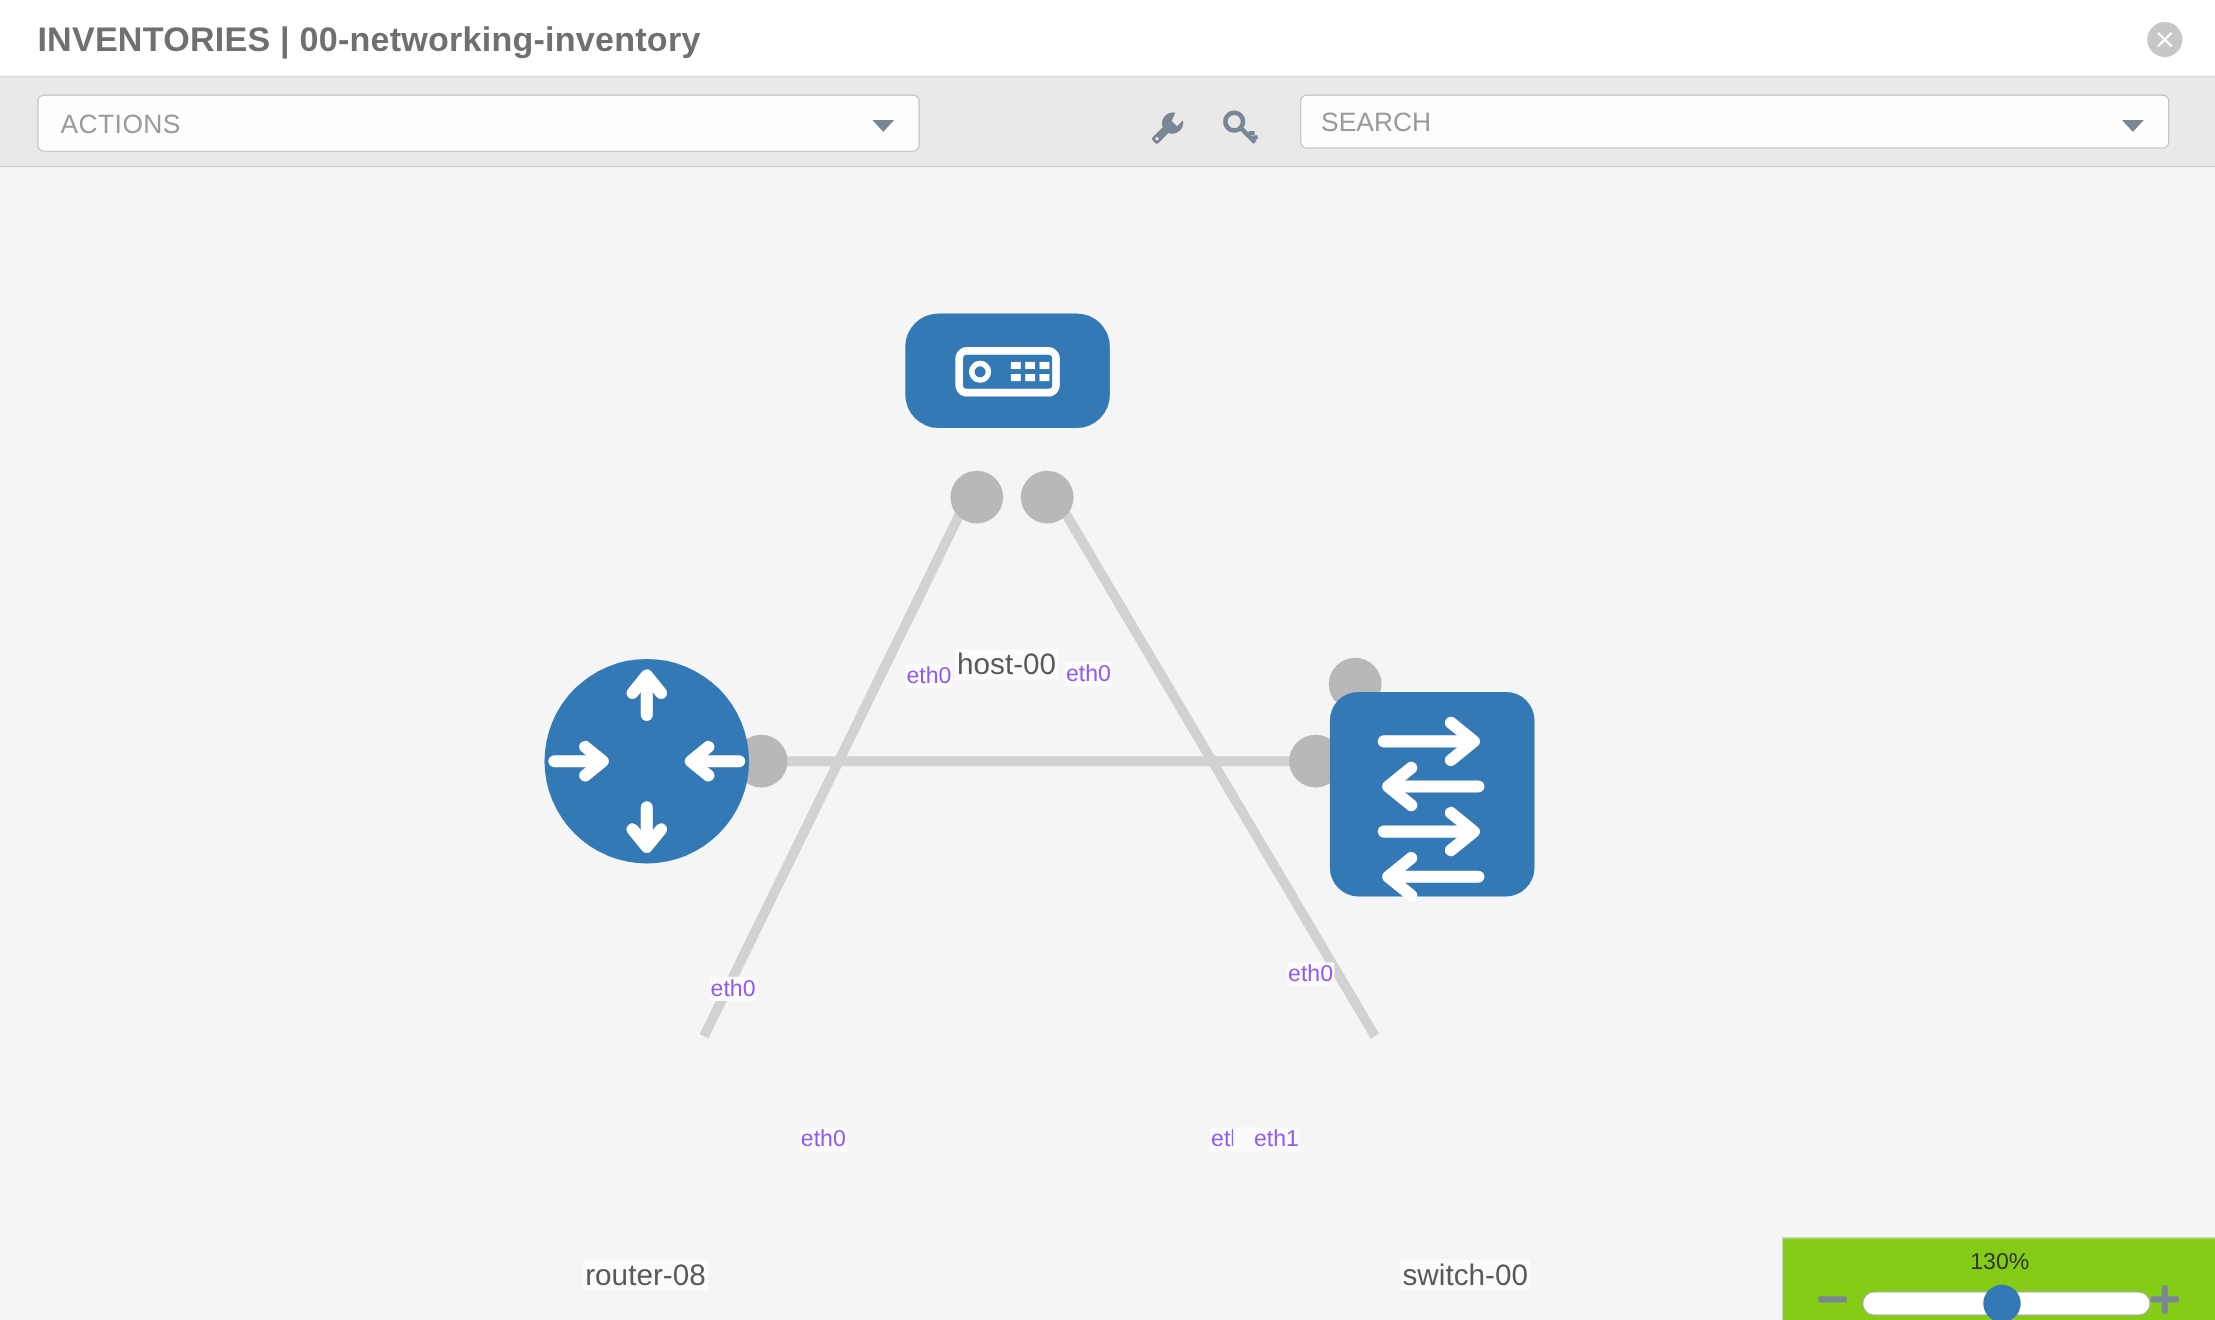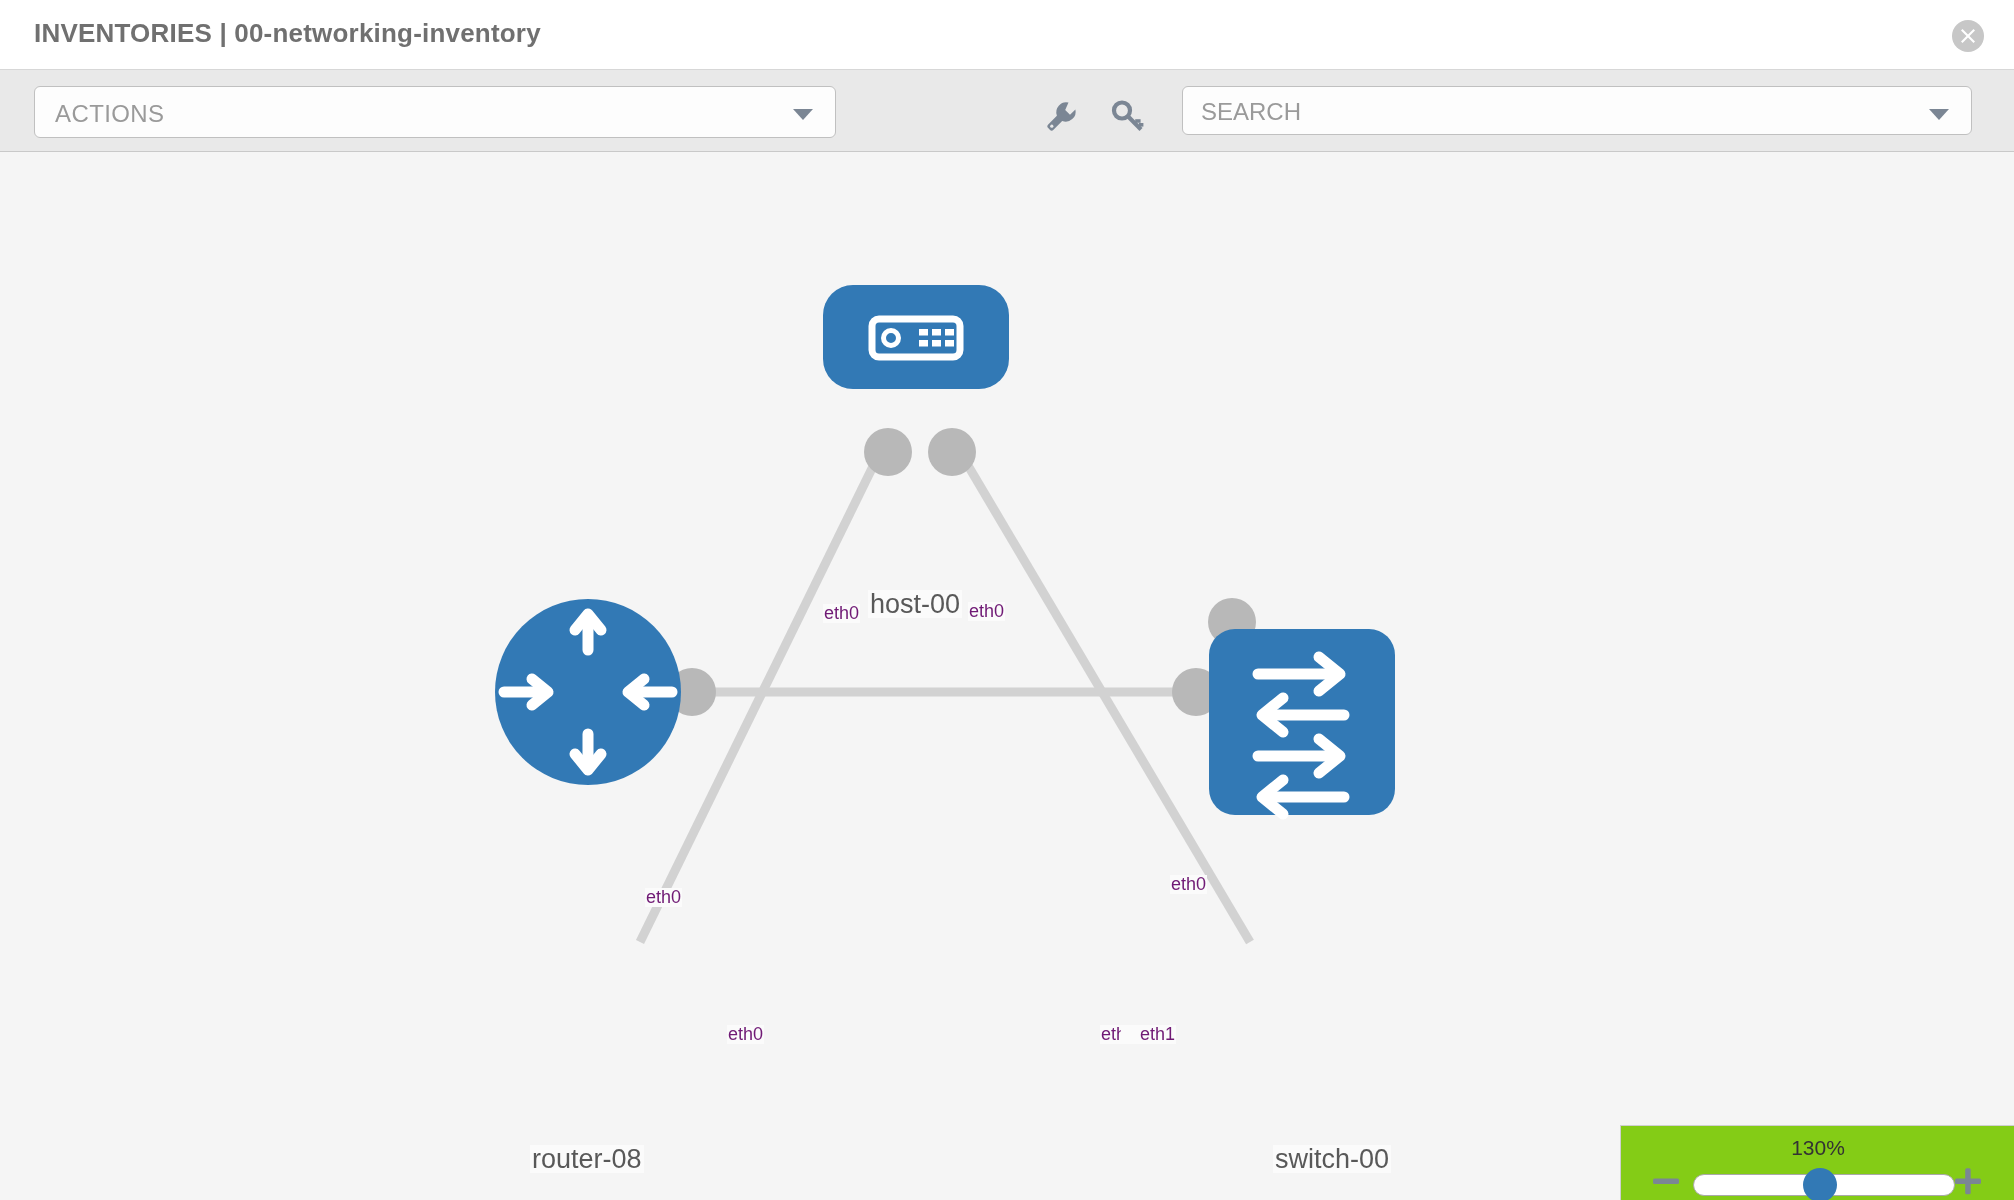--- a/index.html
+++ b/index.html
@@ -25,21 +25,21 @@
     left: 0; top: 0;
     width: 2014px;
     height: 70px;
     background: #ffffff;
     border-bottom: 1px solid #d7d7d7;
   }
   .header-title {
     position: absolute;
     left: 34px;
     top: 18px;
-    font-size: 26px;
+    font-size: 31px;
     font-weight: bold;
     color: #707070;
     letter-spacing: 0.2px;
     white-space: nowrap;
   }
   .close-btn {
     position: absolute;
     right: 30px;
     top: 20px;
     width: 32px;
@@ -145,22 +145,22 @@
     position: absolute;
     font-size: 27px;
     color: #595959;
     background: #fbfbfb;
     white-space: nowrap;
     line-height: 1.05;
     padding: 0 2px;
   }
   .iface-label {
     position: absolute;
-    font-size: 18px;
-    color: #701a75;
+    font-size: 21px;
+    color: #8b5cf6;
     background: #fbfbfb;
     white-space: nowrap;
     line-height: 1.05;
     padding: 0 1px;
   }
 
   
   .zoom-panel {
     position: absolute;
     left: 1620px;

